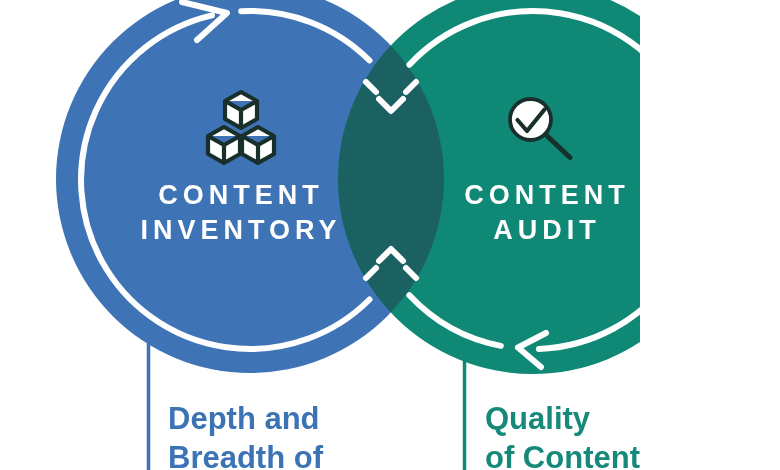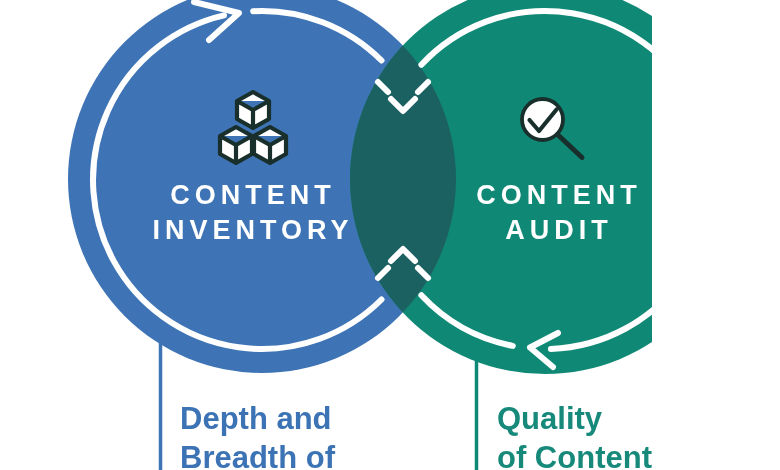--- a/index.html
+++ b/index.html
@@ -2,21 +2,20 @@
 <html><head>
 <meta charset="utf-8">
 <style>
   html,body{margin:0;padding:0;background:#ffffff;}
   .stage{
     position:relative;
     width:640px;height:470px;
     background:#ffffff;
     overflow:hidden;
     font-family:"Liberation Sans",sans-serif;
-    margin-left:12px;
   }
   .stage svg{position:absolute;left:0;top:0;}
   .circle-label{
     position:absolute;
     color:#ffffff;
     font-weight:bold;
     font-size:27px;
     line-height:35px;
     letter-spacing:5px;
     text-align:center;

